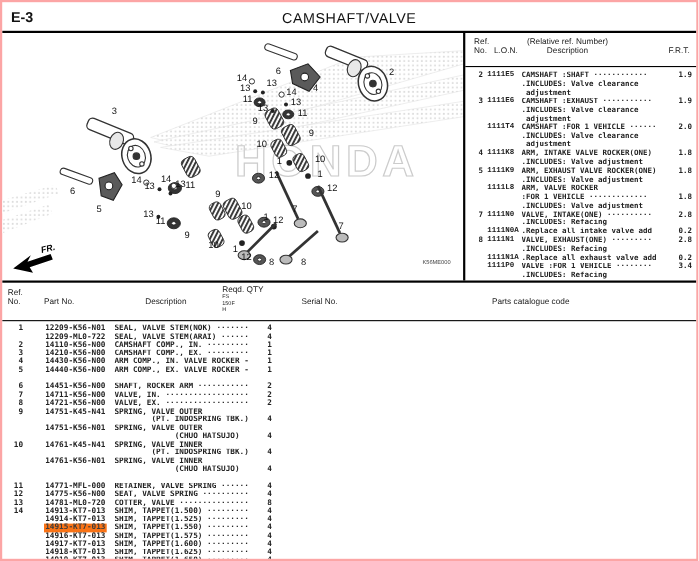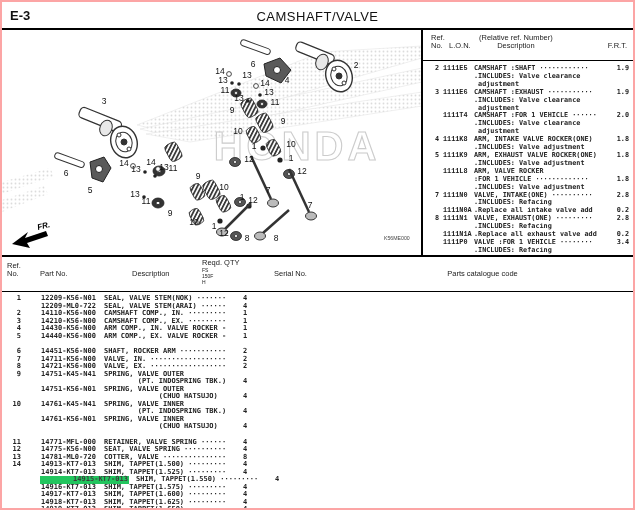--- a/index.html
+++ b/index.html
@@ -34,21 +34,21 @@
   .bh-qty{position:absolute;left:200px;width:62px;top:2px;text-align:left;line-height:8px;}
   .bh-qty .sub{font-size:5px;line-height:6px;}
   .bh-serial{position:absolute;left:272px;top:12px;}
   .bh-code{position:absolute;left:340px;right:10px;top:12px;text-align:center;}
   .bt-body{padding:3px 0 0 6px;font-family:"DejaVu Sans Mono",monospace;font-size:7px;
            font-weight:600;line-height:7.5px;color:#222;}
   .pline{display:flex;}
   .pline.gap{margin-top:8px;}
   .pline .c1{width:13px;text-align:right;flex:none;}
   .pline .c2{width:57px;margin-left:19px;flex:none;text-align:center;}
-  .pline .c2.hl{background:#22c55e;color:#3c3c3c;padding-left:32px;}
+  .pline .c2.hl{background:#f97316;color:#3c3c3c;}
   .pline .c3{width:131px;margin-left:7px;white-space:pre;flex:none;overflow:hidden;}
   .pline .c4{width:14px;margin-left:3px;text-align:center;flex:none;}
 </style>
 </head>
 <body>
 
 <div class="page">
 
   <div class="hdr">
     <div class="code">E-3</div>

